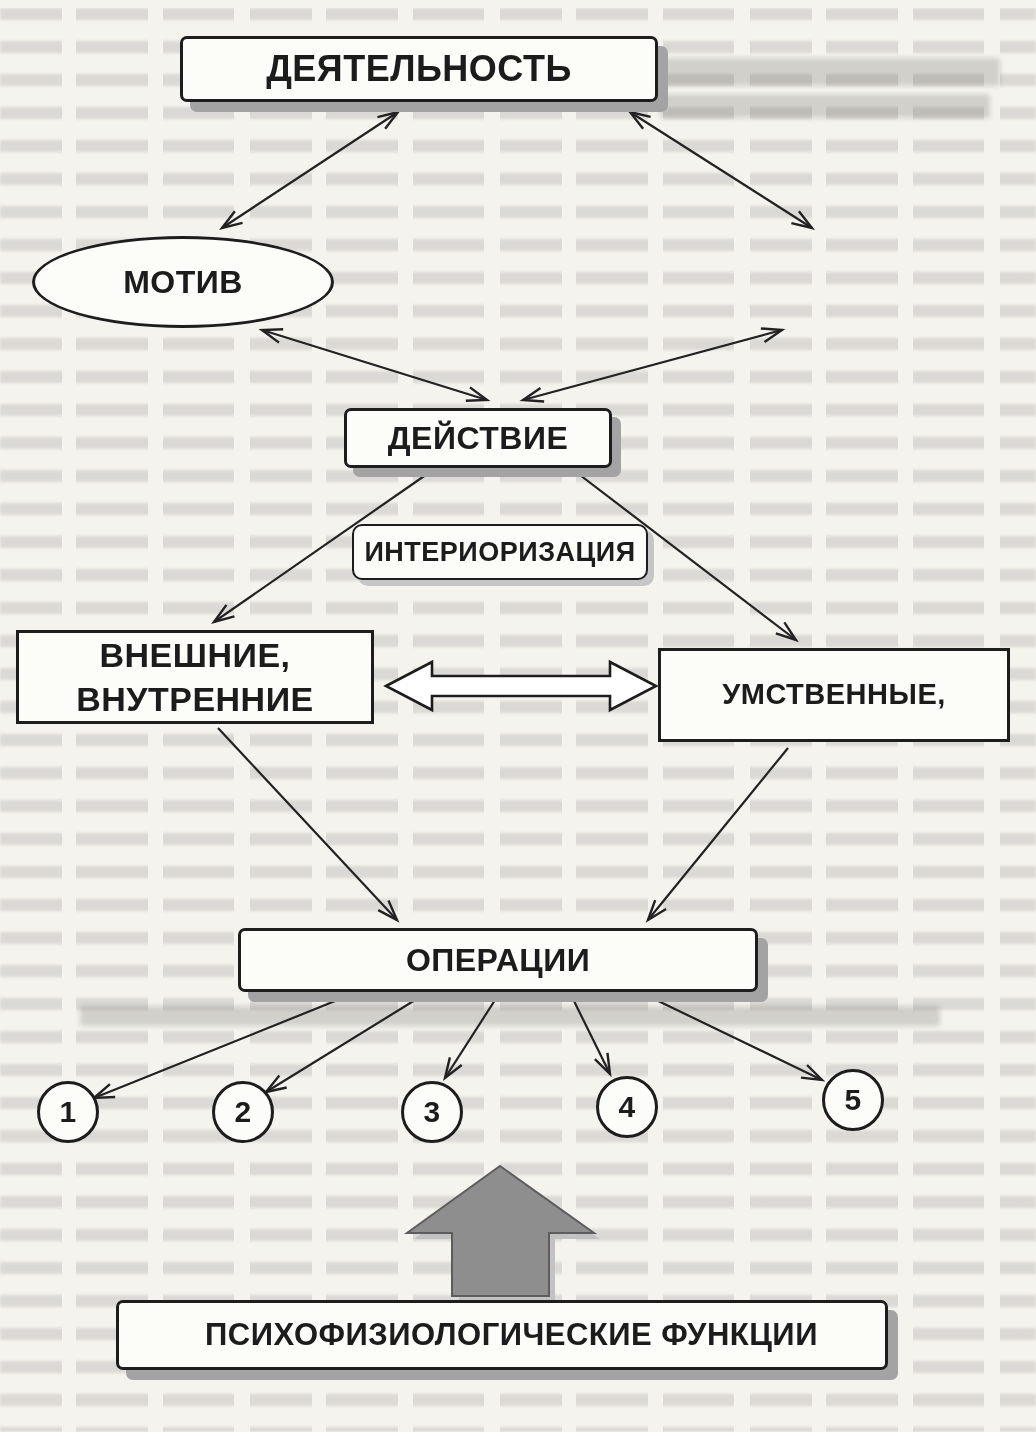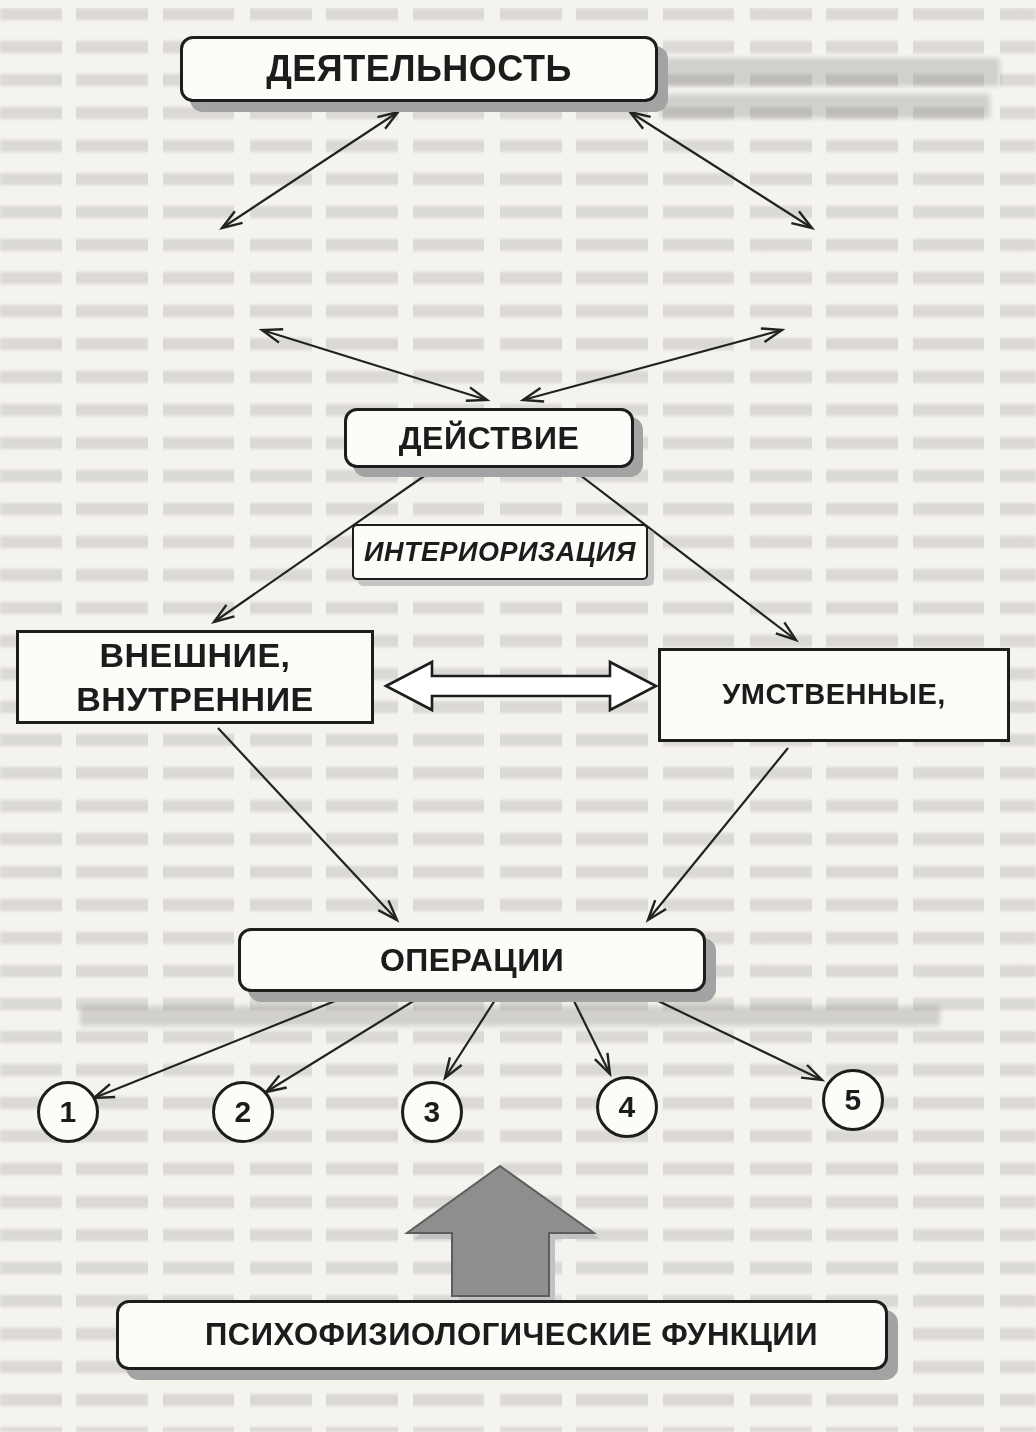--- a/index.html
+++ b/index.html
@@ -26,23 +26,23 @@
     filter:blur(1.6px);
   }
   .ghost-bar{position:absolute;background:rgba(88,86,82,0.22);filter:blur(2.6px);border-radius:3px;}
 
   .box{
     position:absolute;background:#fcfcf9;border:3px solid #1d1d1d;
     display:flex;flex-direction:column;align-items:center;justify-content:center;
     text-align:center;font-weight:bold;letter-spacing:0.5px;box-sizing:border-box;
   }
   .shadowed{box-shadow:10px 10px 0 #a3a3a3;}
-  .rounded{border-radius:13px;}
+  .rounded{border-radius:7px;}
   .ellipse{border-radius:50%;}
-  .pill{border-width:2px;border-radius:5px;font-style:italic;box-shadow:6px 6px 0 #c6c6c6;}
+  .pill{border-width:2px;border-radius:10px;box-shadow:6px 6px 0 #c6c6c6;}
   .circle{border-radius:50%;width:62px;height:62px;font-size:30px;}
   svg.arrows{position:absolute;left:0;top:0;pointer-events:none;}
 </style>
 </head>
 <body>
 
 <div class="canvas">
 
   <div class="ghost-lines"></div>
   <div class="ghost-bar" style="left:640px;top:58px;width:360px;height:28px;"></div>
@@ -80,41 +80,44 @@
     <polygon points="386,686 432,662 432,676 610,676 610,662 656,686 610,710 610,696 432,696 432,710" fill="#ffffff" stroke="#1d1d1d" stroke-width="2.6" stroke-linejoin="miter"></polygon>
 
     <polygon points="507,1172 600,1239 555,1239 555,1301 459,1301 459,1239 414,1239" fill="#c2c2c2"></polygon>
     <polygon points="500,1166 594,1233 549,1233 549,1296 452,1296 452,1233 407,1233" fill="#8e8e8e" stroke="#5d5d5d" stroke-width="2"></polygon>
   </svg>
 
   <div class="box shadowed rounded" style="left:180px;top:36px;width:478px;height:66px;font-size:36px;">
     <span>ДЕЯТЕЛЬНОСТЬ</span>
   </div>
 
+  <div class="box ellipse" style="left:32px;top:236px;width:302px;height:92px;font-size:32px;">
+    <span>МОТИВ</span>
+  </div>
 
 
-  <div class="box shadowed rounded" style="left:344px;top:408px;width:290px;height:60px;font-size:32px;box-shadow:9px 9px 0 #a3a3a3;">
+  <div class="box shadowed rounded" style="left:344px;top:408px;width:268px;height:60px;font-size:32px;box-shadow:9px 9px 0 #a3a3a3;">
     <span>ДЕЙСТВИЕ</span>
   </div>
 
   <div class="box pill" style="left:352px;top:524px;width:296px;height:56px;font-size:27px;">
     <span>ИНТЕРИОРИЗАЦИЯ</span>
   </div>
 
   <div class="box" style="left:16px;top:630px;width:358px;height:94px;font-size:34px;line-height:1.3;">
     <span>ВНЕШНИЕ,</span>
     <span>ВНУТРЕННИЕ</span>
   </div>
 
   <div class="box" style="left:658px;top:648px;width:352px;height:94px;font-size:29px;line-height:1.3;">
     <span>УМСТВЕННЫЕ,</span>
   </div>
 
 
-  <div class="box shadowed rounded" style="left:238px;top:928px;width:468px;height:64px;font-size:32px;">
+  <div class="box shadowed rounded" style="left:238px;top:928px;width:520px;height:64px;font-size:32px;">
     <span>ОПЕРАЦИИ</span>
   </div>
 
   <div class="box circle" style="left:37px;top:1081px;">
     <span>1</span>
   </div>
   <div class="box circle" style="left:212px;top:1081px;">
     <span>2</span>
   </div>
   <div class="box circle" style="left:401px;top:1081px;">

